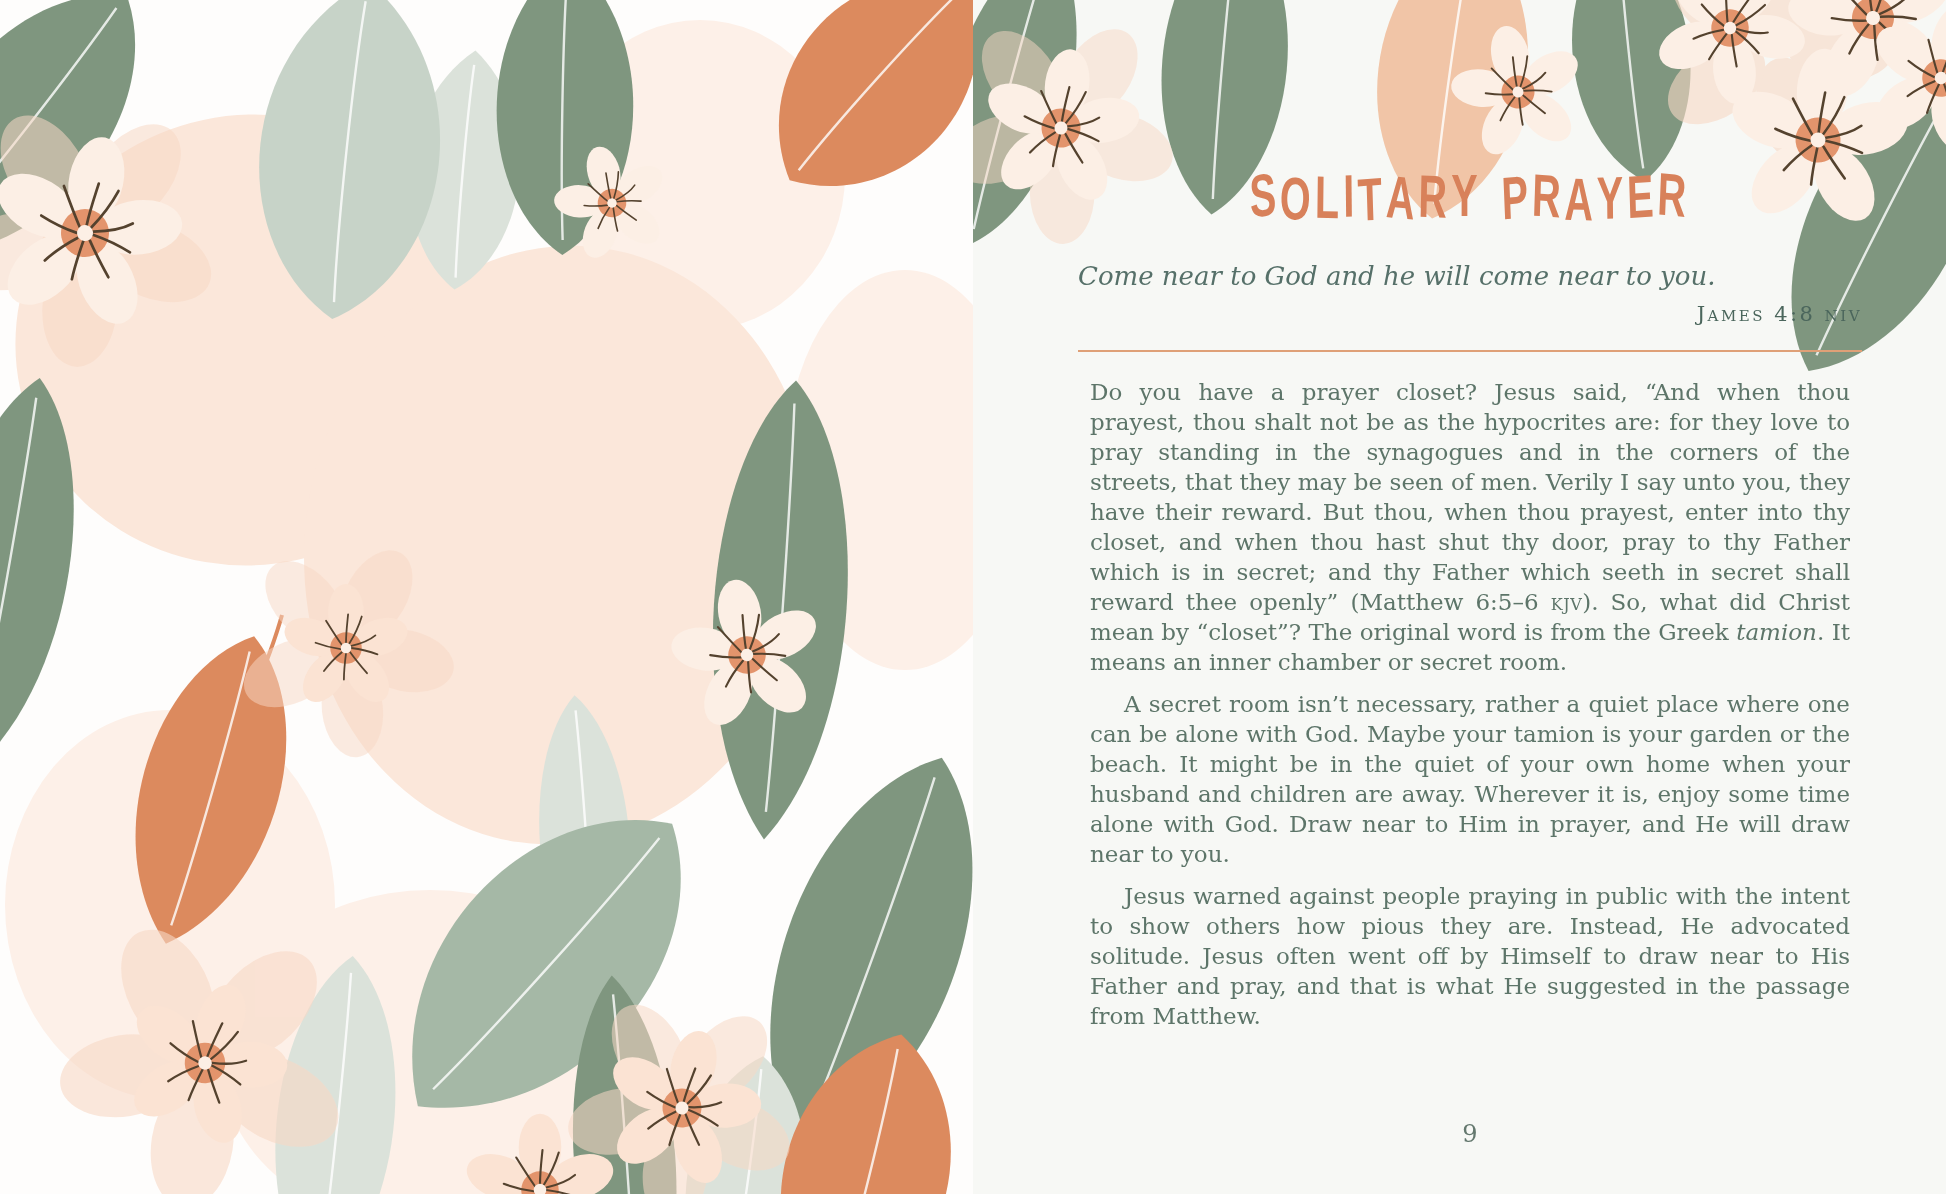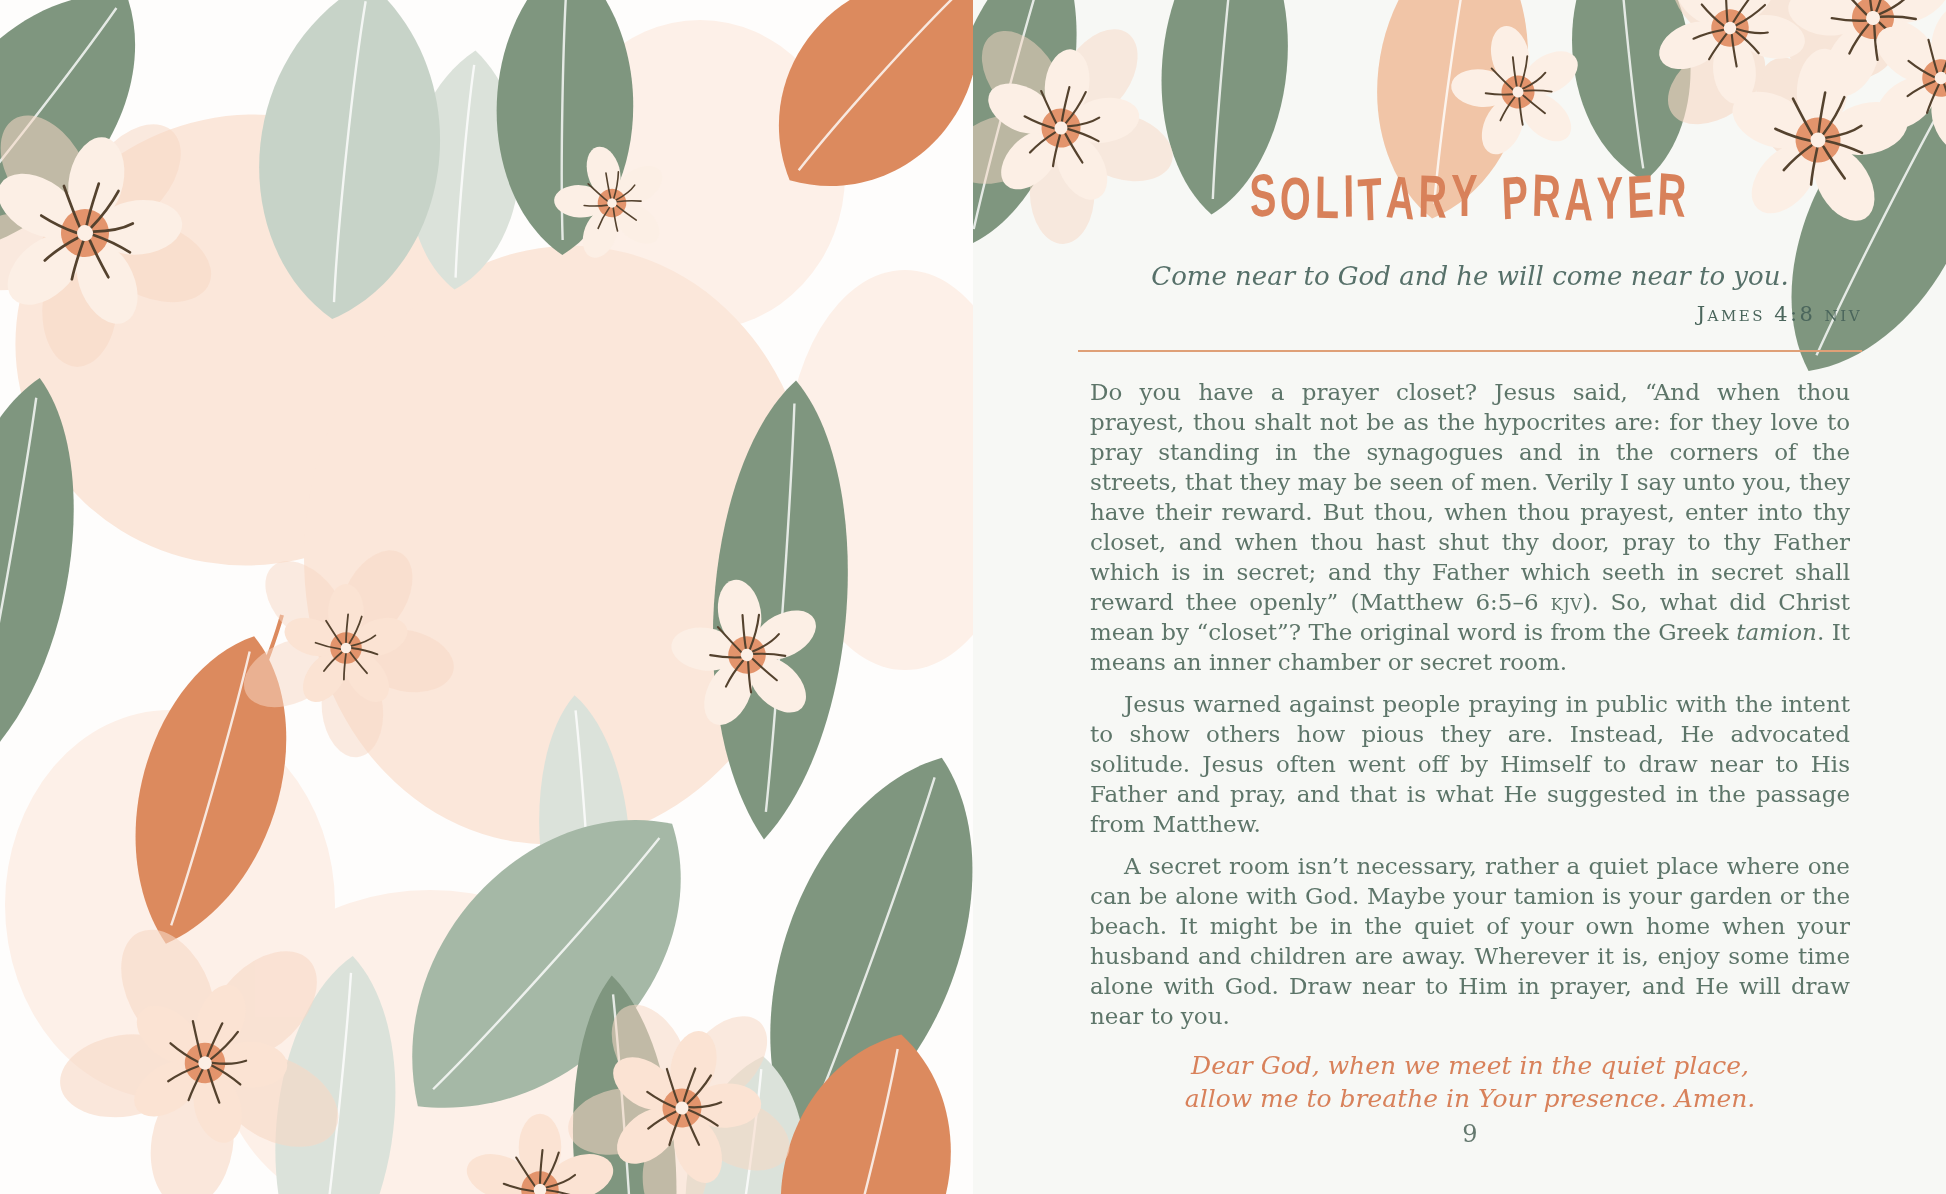--- a/index.html
+++ b/index.html
@@ -30,21 +30,20 @@
     letter-spacing:6px;
     text-transform:uppercase;
     color:var(--accent-orange,#d8815a);
     transform:scaleX(.66);
     transform-origin:50% 50%;
     white-space:nowrap;
   }
   h1.title .tl{display:inline-block;}
   .scripture{
     margin:32px 0 0 0;
-    text-align:center;
     font-style:italic;
     font-size:26px;
     line-height:1.25;
     color:var(--scripture-green,#567069);
   }
   .reference{
     margin:9px 0 0 0;
     text-align:right;
     font-variant:small-caps;
     letter-spacing:2.5px;
@@ -184,23 +183,19 @@
       <use href="#flowerg" color="var(--petal)" transform="translate(968,78) rotate(18) scale(1.25)"></use>
     </svg>
 
     <div class="content">
       <h1 class="title"><span class="tl" style="transform: translateY(-2.1px) rotate(-3.6deg);">S</span><span class="tl" style="transform: translateY(1.4px) rotate(2.7deg);">o</span><span class="tl" style="transform: translateY(0px) rotate(0.9deg);">l</span><span class="tl" style="transform: translateY(-1.4px) rotate(-0.9deg);">i</span><span class="tl" style="transform: translateY(2.1px) rotate(-2.7deg);">t</span><span class="tl" style="transform: translateY(0.7px) rotate(3.6deg);">a</span><span class="tl" style="transform: translateY(-0.7px) rotate(1.8deg);">r</span><span class="tl" style="transform: translateY(-2.1px) rotate(0deg);">y</span><span class="tl" style="transform: translateY(1.4px) rotate(-1.8deg); width: 0.5em;"> </span><span class="tl" style="transform: translateY(0px) rotate(-3.6deg);">P</span><span class="tl" style="transform: translateY(-1.4px) rotate(2.7deg);">r</span><span class="tl" style="transform: translateY(2.1px) rotate(0.9deg);">a</span><span class="tl" style="transform: translateY(0.7px) rotate(-0.9deg);">y</span><span class="tl" style="transform: translateY(-0.7px) rotate(-2.7deg);">e</span><span class="tl" style="transform: translateY(-2.1px) rotate(3.6deg);">r</span></h1>
       <p class="scripture">Come near to God and he will come near to you.</p>
       <p class="reference">James 4:8 niv</p>
       <hr class="divider">
       <div class="body">
           <p><span>Do you have a prayer closet? Jesus said, “And when thou prayest, thou shalt not be as the hypocrites are: for they love to pray standing in the synagogues and in the corners of the streets, that they may be seen of men. Verily I say unto you, they have their reward. But thou, when thou prayest, enter into thy closet, and when thou hast shut thy door, pray to thy Father which is in secret; and thy Father which seeth in secret shall reward thee openly” (Matthew 6:5–6 </span><span class="smallcaps">kjv</span><span>). So, what did Christ mean by “closet”? The original word is from the Greek </span><span class="italic">tamion</span><span>. It means an inner chamber or secret room.</span></p>
+          <p class="indent"><span>A secret room isn’t necessary, rather a quiet place where one can be alone with God. Maybe your tamion is your garden or the beach. It might be in the quiet of your own home when your husband and children are away. Wherever it is, enjoy some time alone with God. Draw near to Him in prayer, and He will draw near to you.</span></p>
           <p class="indent"><span>Jesus warned against people praying in public with the intent to show others how pious they are. Instead, He advocated solitude. Jesus often went off by Himself to draw near to His Father and pray, and that is what He suggested in the passage from Matthew.</span></p>
-          <p class="indent"><span>A secret room isn’t necessary, rather a quiet place where one can be alone with God. Maybe your tamion is your garden or the beach. It might be in the quiet of your own home when your husband and children are away. Wherever it is, enjoy some time alone with God. Draw near to Him in prayer, and He will draw near to you.</span></p>
         </div>
-      <p class="prayer">
-        <span>Dear God, when we meet in the quiet place,</span><br>
-        <span>allow me to breathe in Your presence. Amen.</span>
-      </p>
       <div class="pagenum">9</div>
     </div>
   </div>
 </div>
 
 </body></html>

